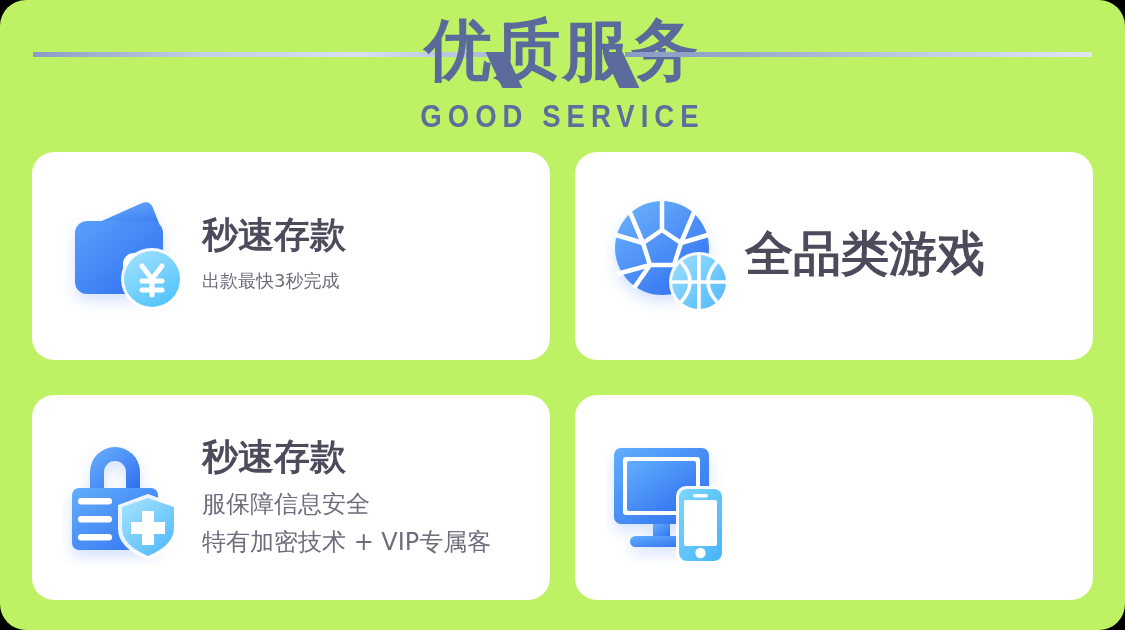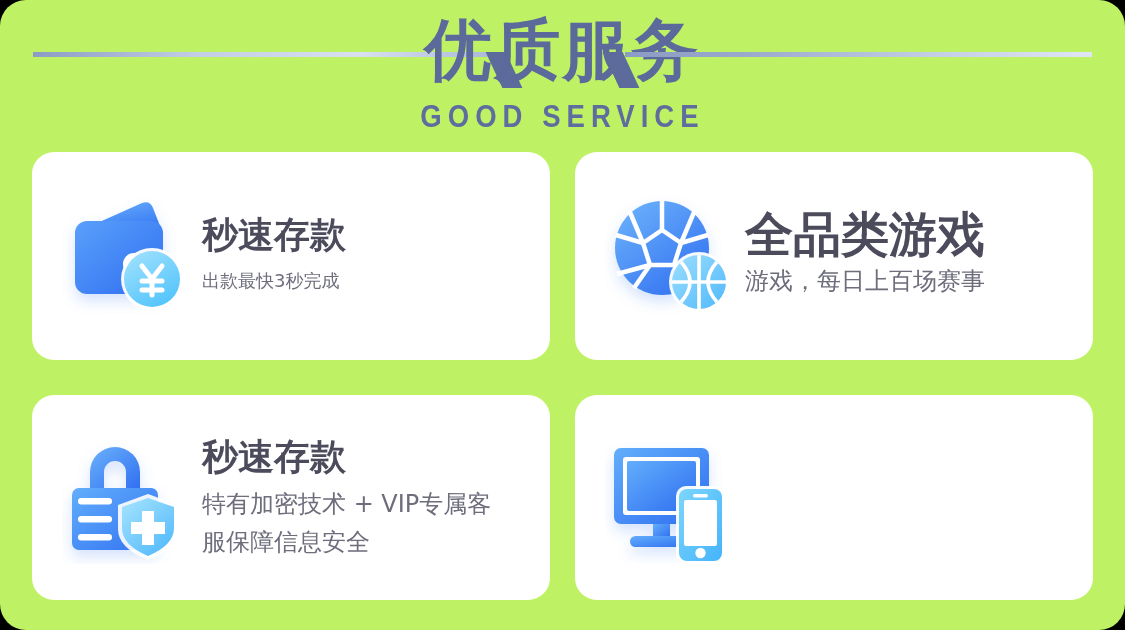--- a/index.html
+++ b/index.html
@@ -193,21 +193,20 @@
             <path d="M94 65 L94 119"></path>
             <path d="M67 92 L121 92"></path>
             <path d="M76 72 Q94 92 76 112"></path>
             <path d="M112 72 Q94 92 112 112"></path>
           </g>
         </svg>
       </div>
       <div class="card-text">
         <div class="card-title">全品类游戏</div>
         <div class="card-desc">
-          <span>游戏，每日上百场赛事</span>
         </div>
       </div>
     </div>
 
     <div class="card c3">
       <div class="icon-wrap">
         <svg viewBox="0 0 132 132" xmlns="http://www.w3.org/2000/svg">
           <defs>
             <linearGradient id="lg1" x1="0" y1="0" x2="1" y2="1">
               <stop offset="0" stop-color="#6cb2fc"></stop>
@@ -235,22 +234,22 @@
             </g>
           </g>
           <path d="M86 62 L116 73 L116 97 Q116 116 86 128 Q56 116 56 97 L56 73 Z" fill="#ffffff" opacity="0.9"></path>
           <path d="M86 66 L112 75 L112 96 Q112 113 86 124 Q60 113 60 96 L60 75 Z" fill="url(#lg3)"></path>
           <path d="M80 79 L92 79 L92 90 L103 90 L103 102 L92 102 L92 113 L80 113 L80 102 L69 102 L69 90 L80 90 Z" fill="#ffffff"></path>
         </svg>
       </div>
       <div class="card-text">
         <div class="card-title">秒速存款</div>
         <div class="card-desc">
+          <span>服保障信息安全</span>
           <span>特有加密技术 + VIP专属客</span>
-          <span>服保障信息安全</span>
         </div>
       </div>
     </div>
 
     <div class="card c4">
       <div class="icon-wrap">
         <svg viewBox="0 0 132 132" xmlns="http://www.w3.org/2000/svg">
           <defs>
             <linearGradient id="mg1" x1="0" y1="0" x2="1" y2="1">
               <stop offset="0" stop-color="#62aefc"></stop>

